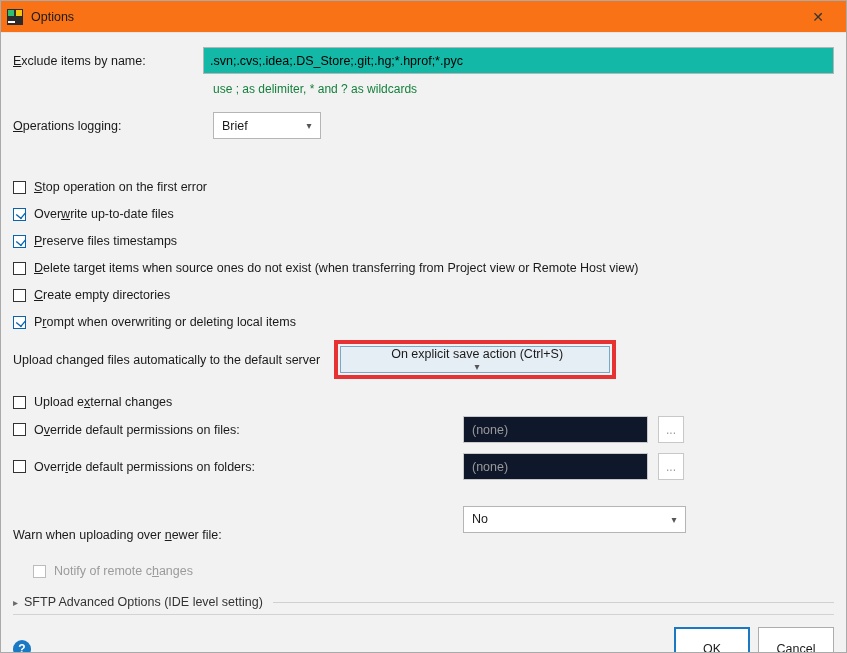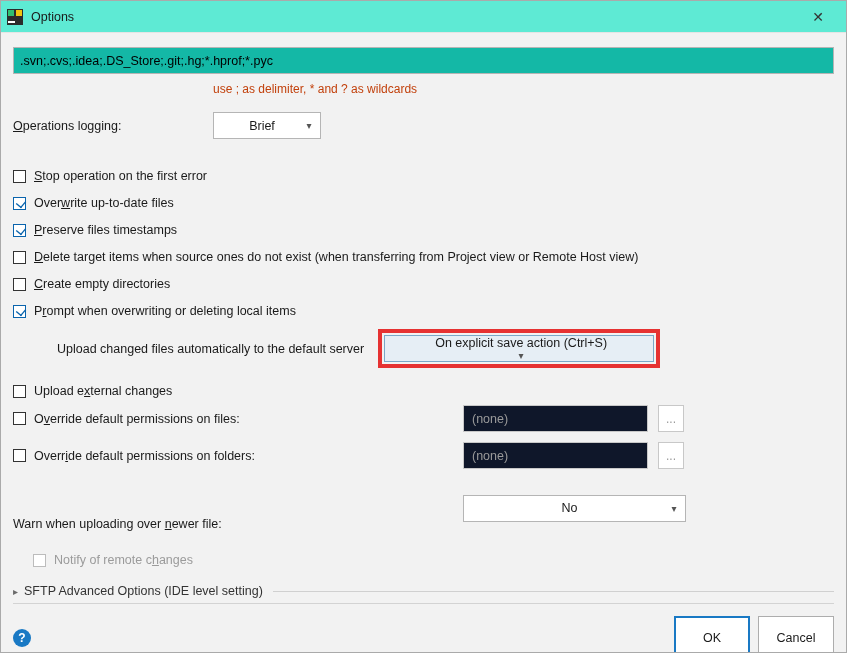--- a/index.html
+++ b/index.html
@@ -15,21 +15,21 @@
   .window {
     width: 847px; height: 653px;
     background: #ffffff;
     display: flex; flex-direction: column;
     border: 1px solid #aaa;
   }
   .titlebar {
     height: 32px;
     display: flex; align-items: center;
     padding: 0 8px 0 6px;
-    background: #5eead4;
+    background: #f97316;
     border-bottom: 1px solid #e5e5e5;
   }
   .titlebar .icon-wrap {
     width: 16px; height: 16px;
     margin-right: 8px;
     display:inline-flex;align-items:center;justify-content:center;
   }
   .titlebar .title { font-size: 12.5px; }
   .titlebar .spacer { flex: 1; }
   .titlebar .close {
@@ -46,51 +46,51 @@
   .row { display:flex; align-items:center; margin-bottom:6px; }
   .lbl { min-width: 190px; }
   .mnemonic { text-decoration: underline; }
   .textfield {
     flex:1; height:27px;
     border:1px solid #b5b5b5; background:#14b8a6;
     padding:0 6px; font-size:12.5px;
     font-family:inherit;
   }
   .hint {
-    color:#c2410c; font-size:12px;
+    color:#15803d; font-size:12px;
     margin: 2px 0 16px 200px;
   }
   .combo {
     height:27px; border:1px solid #b5b5b5; background:#fff;
     display:flex; align-items:center; padding:0 4px 0 8px;
     font-size:12.5px;
   }
-  .combo .txt { flex:1;text-align:center; }
+  .combo .txt { flex:1; }
   .chev { width:14px; text-align:center; color:#555; font-size:10px;}
-  .stack { margin-top:4px; }
+  .stack { margin-top:15px; }
   .chk-row {
     display:flex; align-items:center;
     padding: 6px 0 7px 0;
   }
   .chkbox {
     width:13px; height:13px;
     border:1px solid #333; background:#fff;
     margin-right:8px; position:relative;
   }
   .chkbox.checked { border-color:#0a64ad; }
   .chkbox.checked::after {
     content:""; position:absolute;
     left:2px; top:-1px; width:8px; height:10px;
     border-right:2px solid #0a64ad; border-bottom:2px solid #0a64ad;
     transform: rotate(40deg) scale(.68);
   }
   .chkbox.disabled { border-color:#bcbcbc; }
   .disabled-text { color:#9b9b9b; }
   .row-inline { display:flex; align-items:center; margin: 4px 0 10px 0;}
-  .row-inline .lbl2 { margin-right:10px;margin-left:44px; }
+  .row-inline .lbl2 { margin-right:10px; }
   .highlight-border {
     border:4px solid #e63232; padding:2px; margin-left:4px;
   }
   .combo.wide { width:270px;flex-direction:column; }
   .combo.selected { background:#e6eef5; border-color:#7aa7c7; }
   .grid3 {
     display:grid;
     grid-template-columns: 440px 185px 28px;
     column-gap:10px;
     align-items:center;
@@ -154,20 +154,23 @@
       </svg>
     </span>
     <span class="title">Options</span>
     <span class="spacer"></span>
     <div class="close">✕</div>
   </div>
 
   <div class="client">
 
     <div class="row">
+      <span class="lbl">
+        <span class="mnemonic">E</span><span>xclude items by name:</span>
+      </span>
       <input class="textfield" value=".svn;.cvs;.idea;.DS_Store;.git;.hg;*.hprof;*.pyc" style="">
     </div>
     <div class="hint">use ; as delimiter, * and ? as wildcards</div>
 
     <div class="row" style="margin-bottom:20px;">
       <span class="lbl" style="min-width:200px;">
         <span class="mnemonic">O</span><span>perations logging:</span>
       </span>
       <div class="combo" style="width:108px;">
         <span class="txt">Brief</span>

